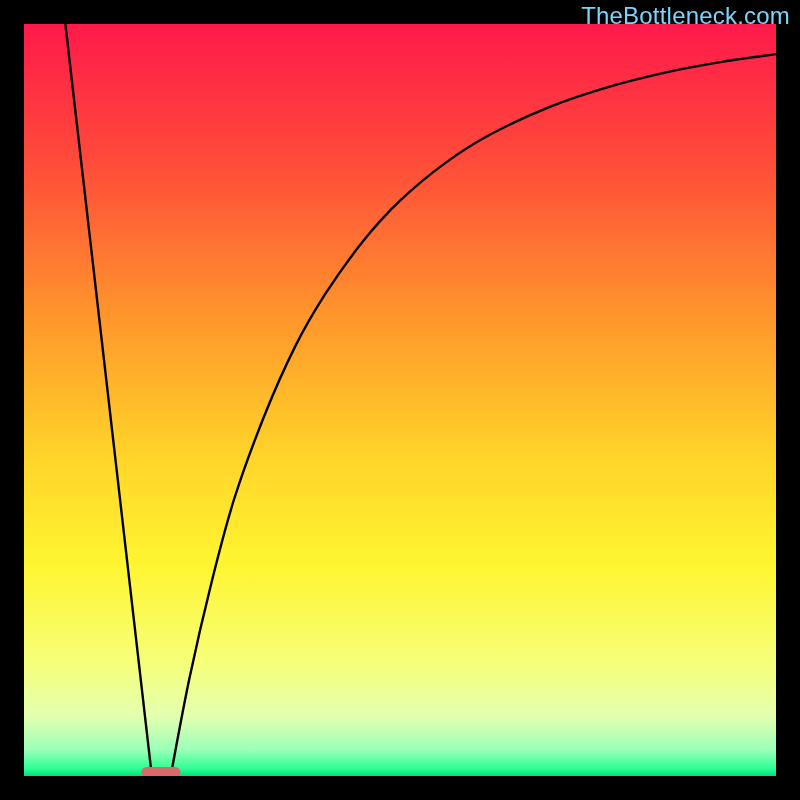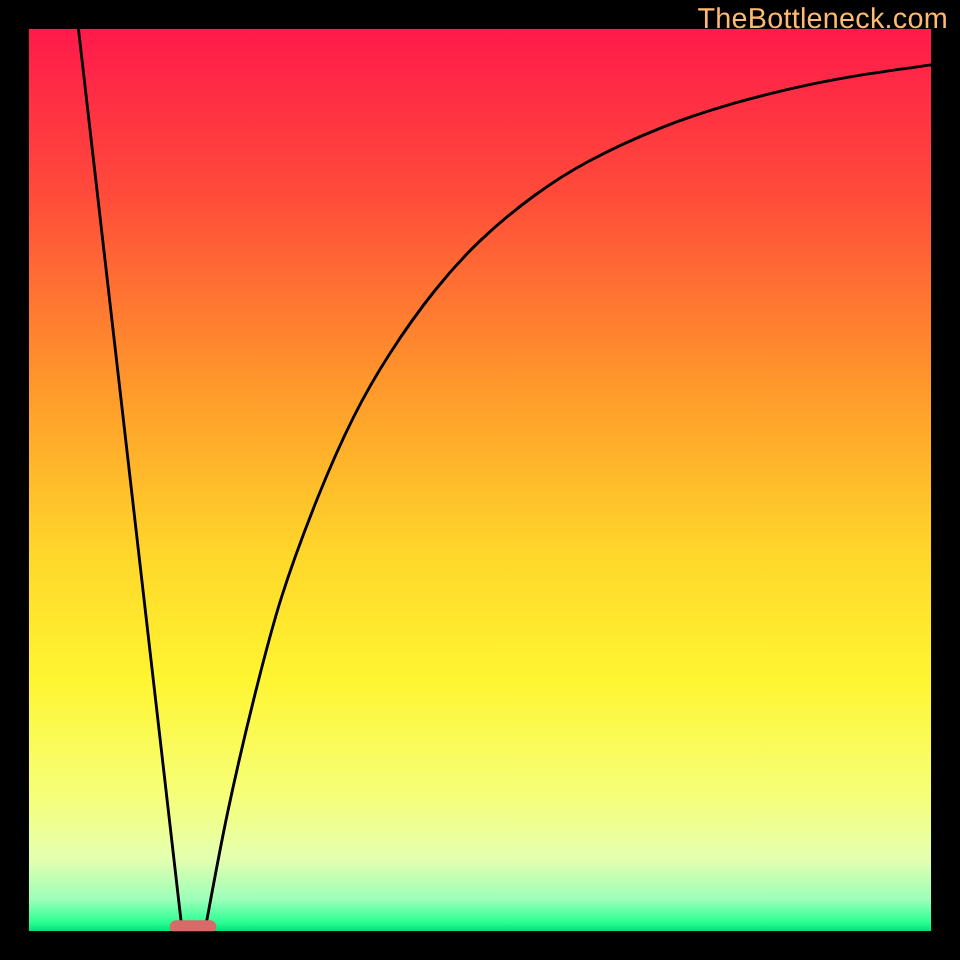--- a/index.html
+++ b/index.html
@@ -30,21 +30,21 @@
     position: absolute;
     left: 0;
     top: 0;
     width: 752px;
     height: 752px;
   }
   .watermark {
     position: absolute;
     top: 2px;
     right: 10px;
-    color: #fdba74;
+    color: #7dd3fc;
     font-size: 24px;
     letter-spacing: 0.2px;
     font-weight: 500;
   }
 </style>
 </head>
 <body>
 
 <div class="frame">
   <svg class="gradient" viewBox="0 0 752 752" preserveAspectRatio="none">

